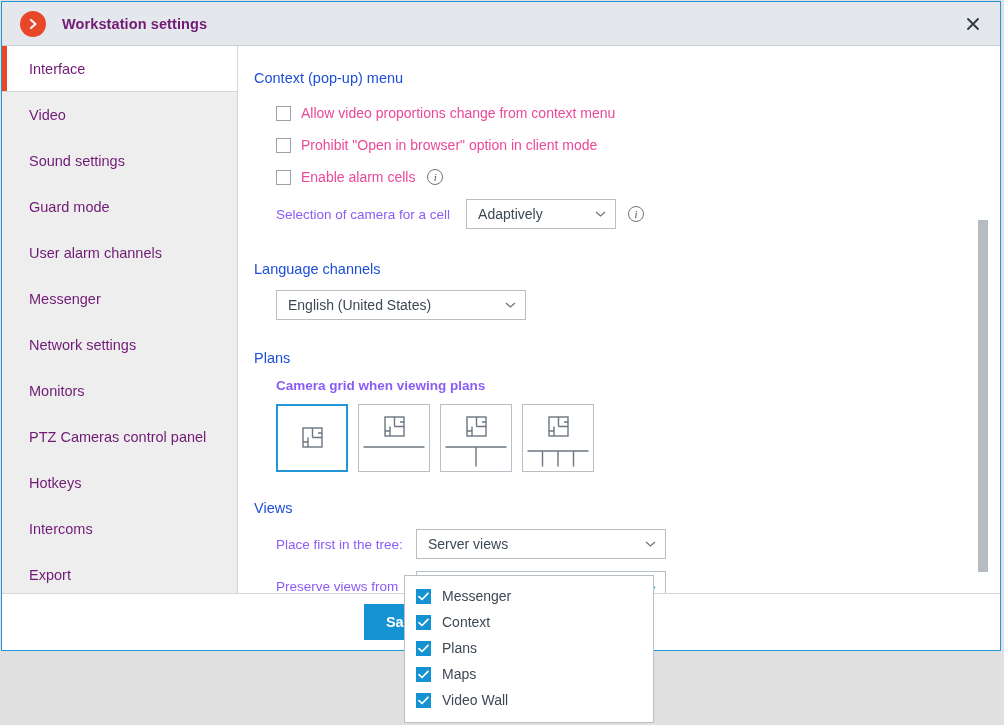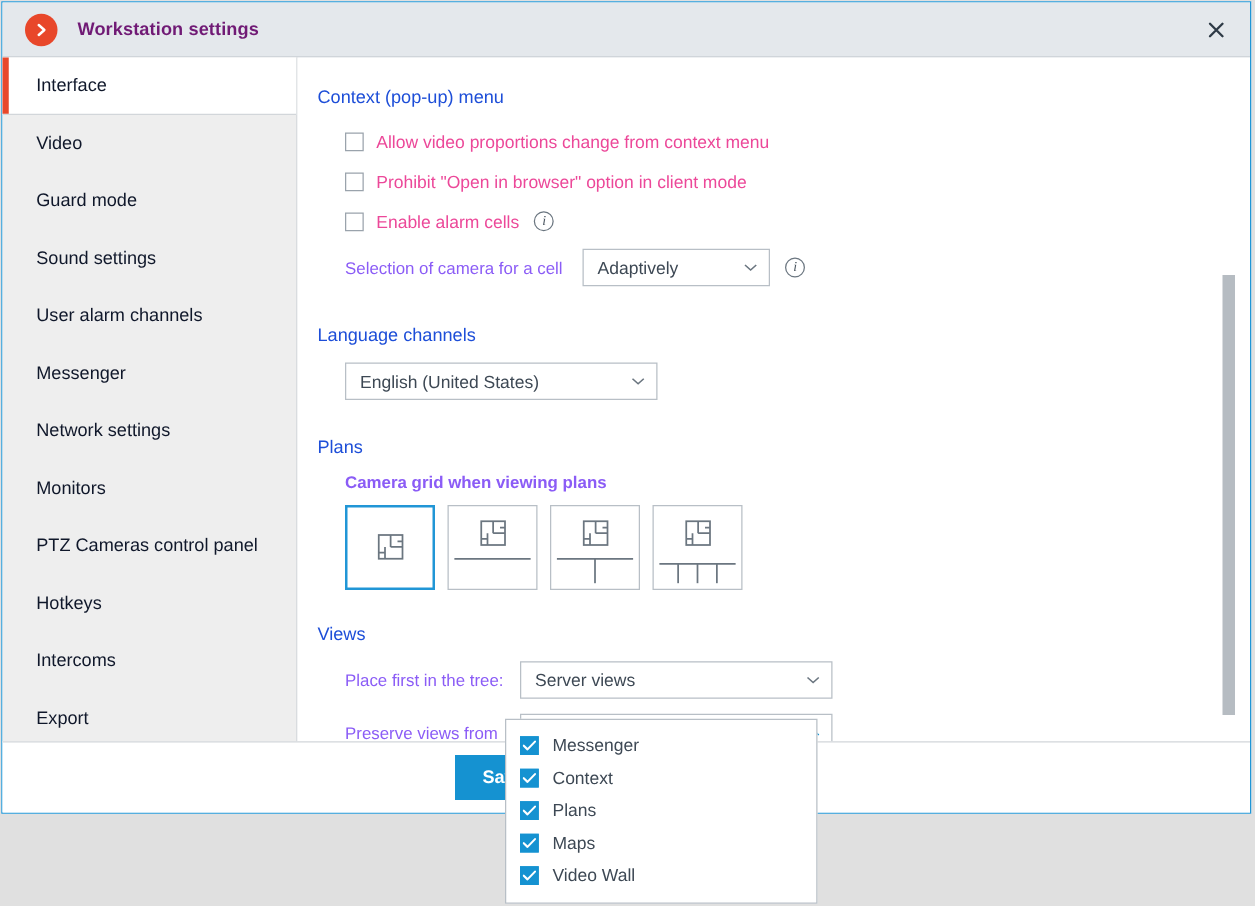--- a/index.html
+++ b/index.html
@@ -67,21 +67,21 @@
     border-right: 1px solid #d2d6da;
     box-sizing: border-box;
     flex: none;
   }
   .nav-item {
     position: relative;
     height: 46px;
     display: flex; align-items: center;
     padding-left: 27px;
     font-size: 14.5px;
-    color: #0f172a;
+    color: #701a75;
     cursor: pointer;
     box-sizing: border-box;
   }
   .nav-item.active {
     background: #ffffff;
     border-bottom: 1px solid #d2d6da;
   }
   .nav-item.active::before {
     content: "";
     position: absolute; left: 0; top: 0;
@@ -277,24 +277,24 @@
     <div class="body">
 
       <div class="sidebar">
         <div class="nav-item active">
           <span>Interface</span>
         </div>
         <div class="nav-item">
           <span>Video</span>
         </div>
         <div class="nav-item">
+          <span>Sound settings</span>
+        </div>
+        <div class="nav-item">
           <span>Guard mode</span>
-        </div>
-        <div class="nav-item">
-          <span>Sound settings</span>
         </div>
         <div class="nav-item">
           <span>User alarm channels</span>
         </div>
         <div class="nav-item">
           <span>Messenger</span>
         </div>
         <div class="nav-item">
           <span>Network settings</span>
         </div>

